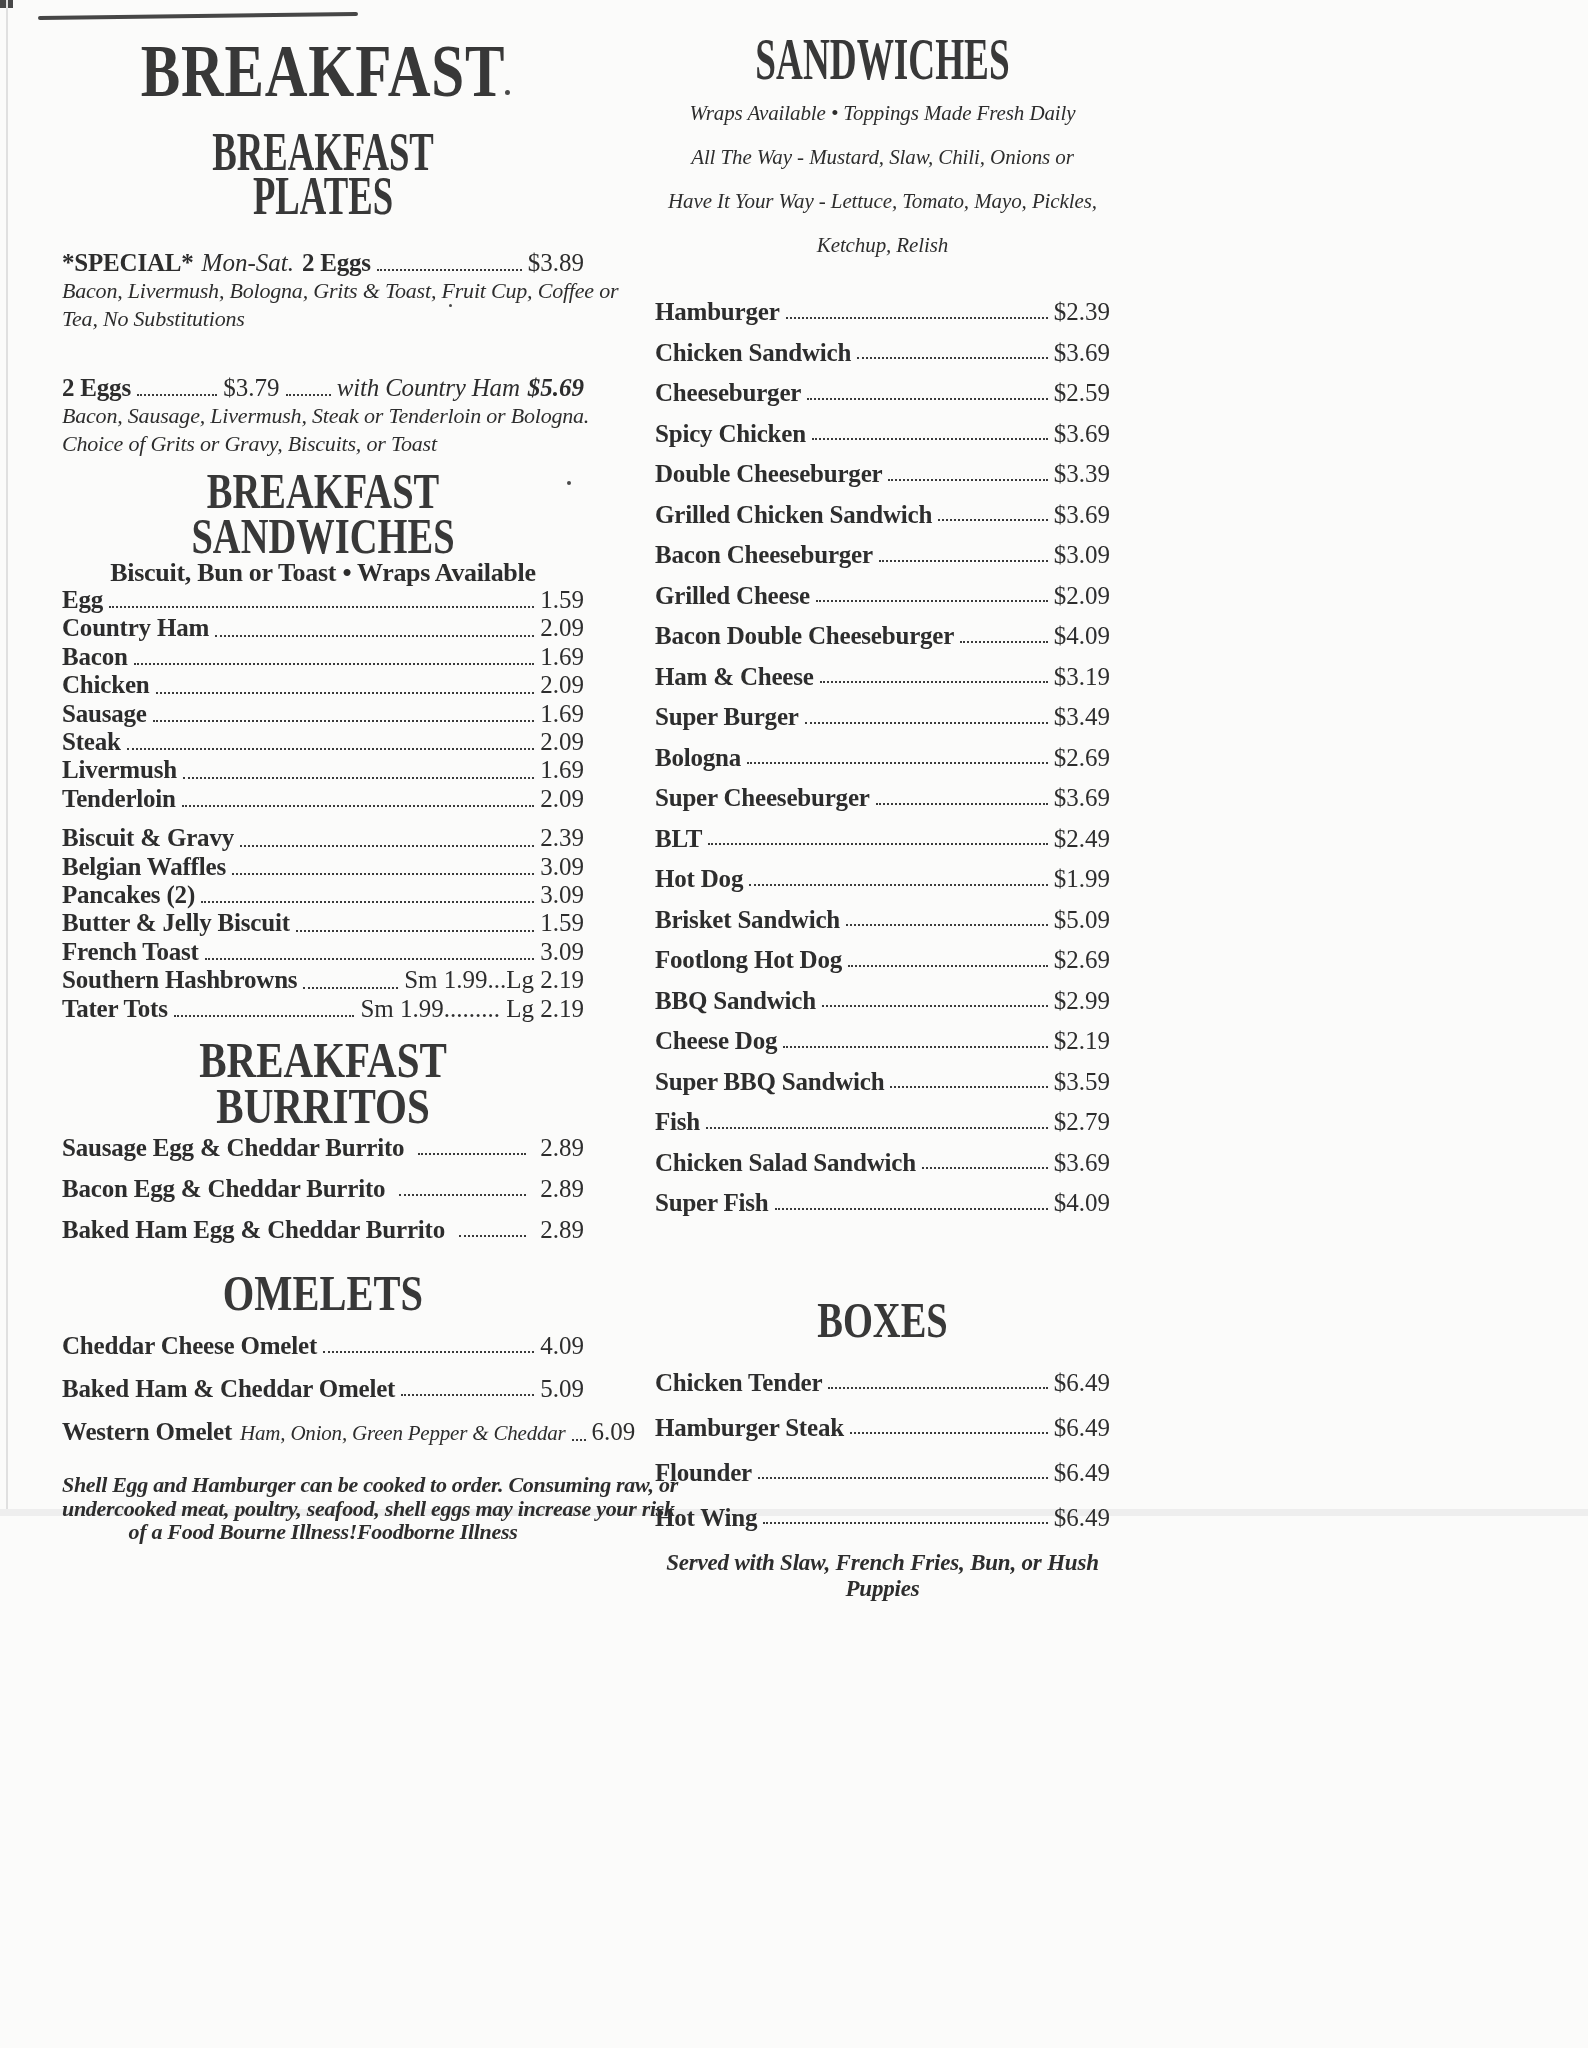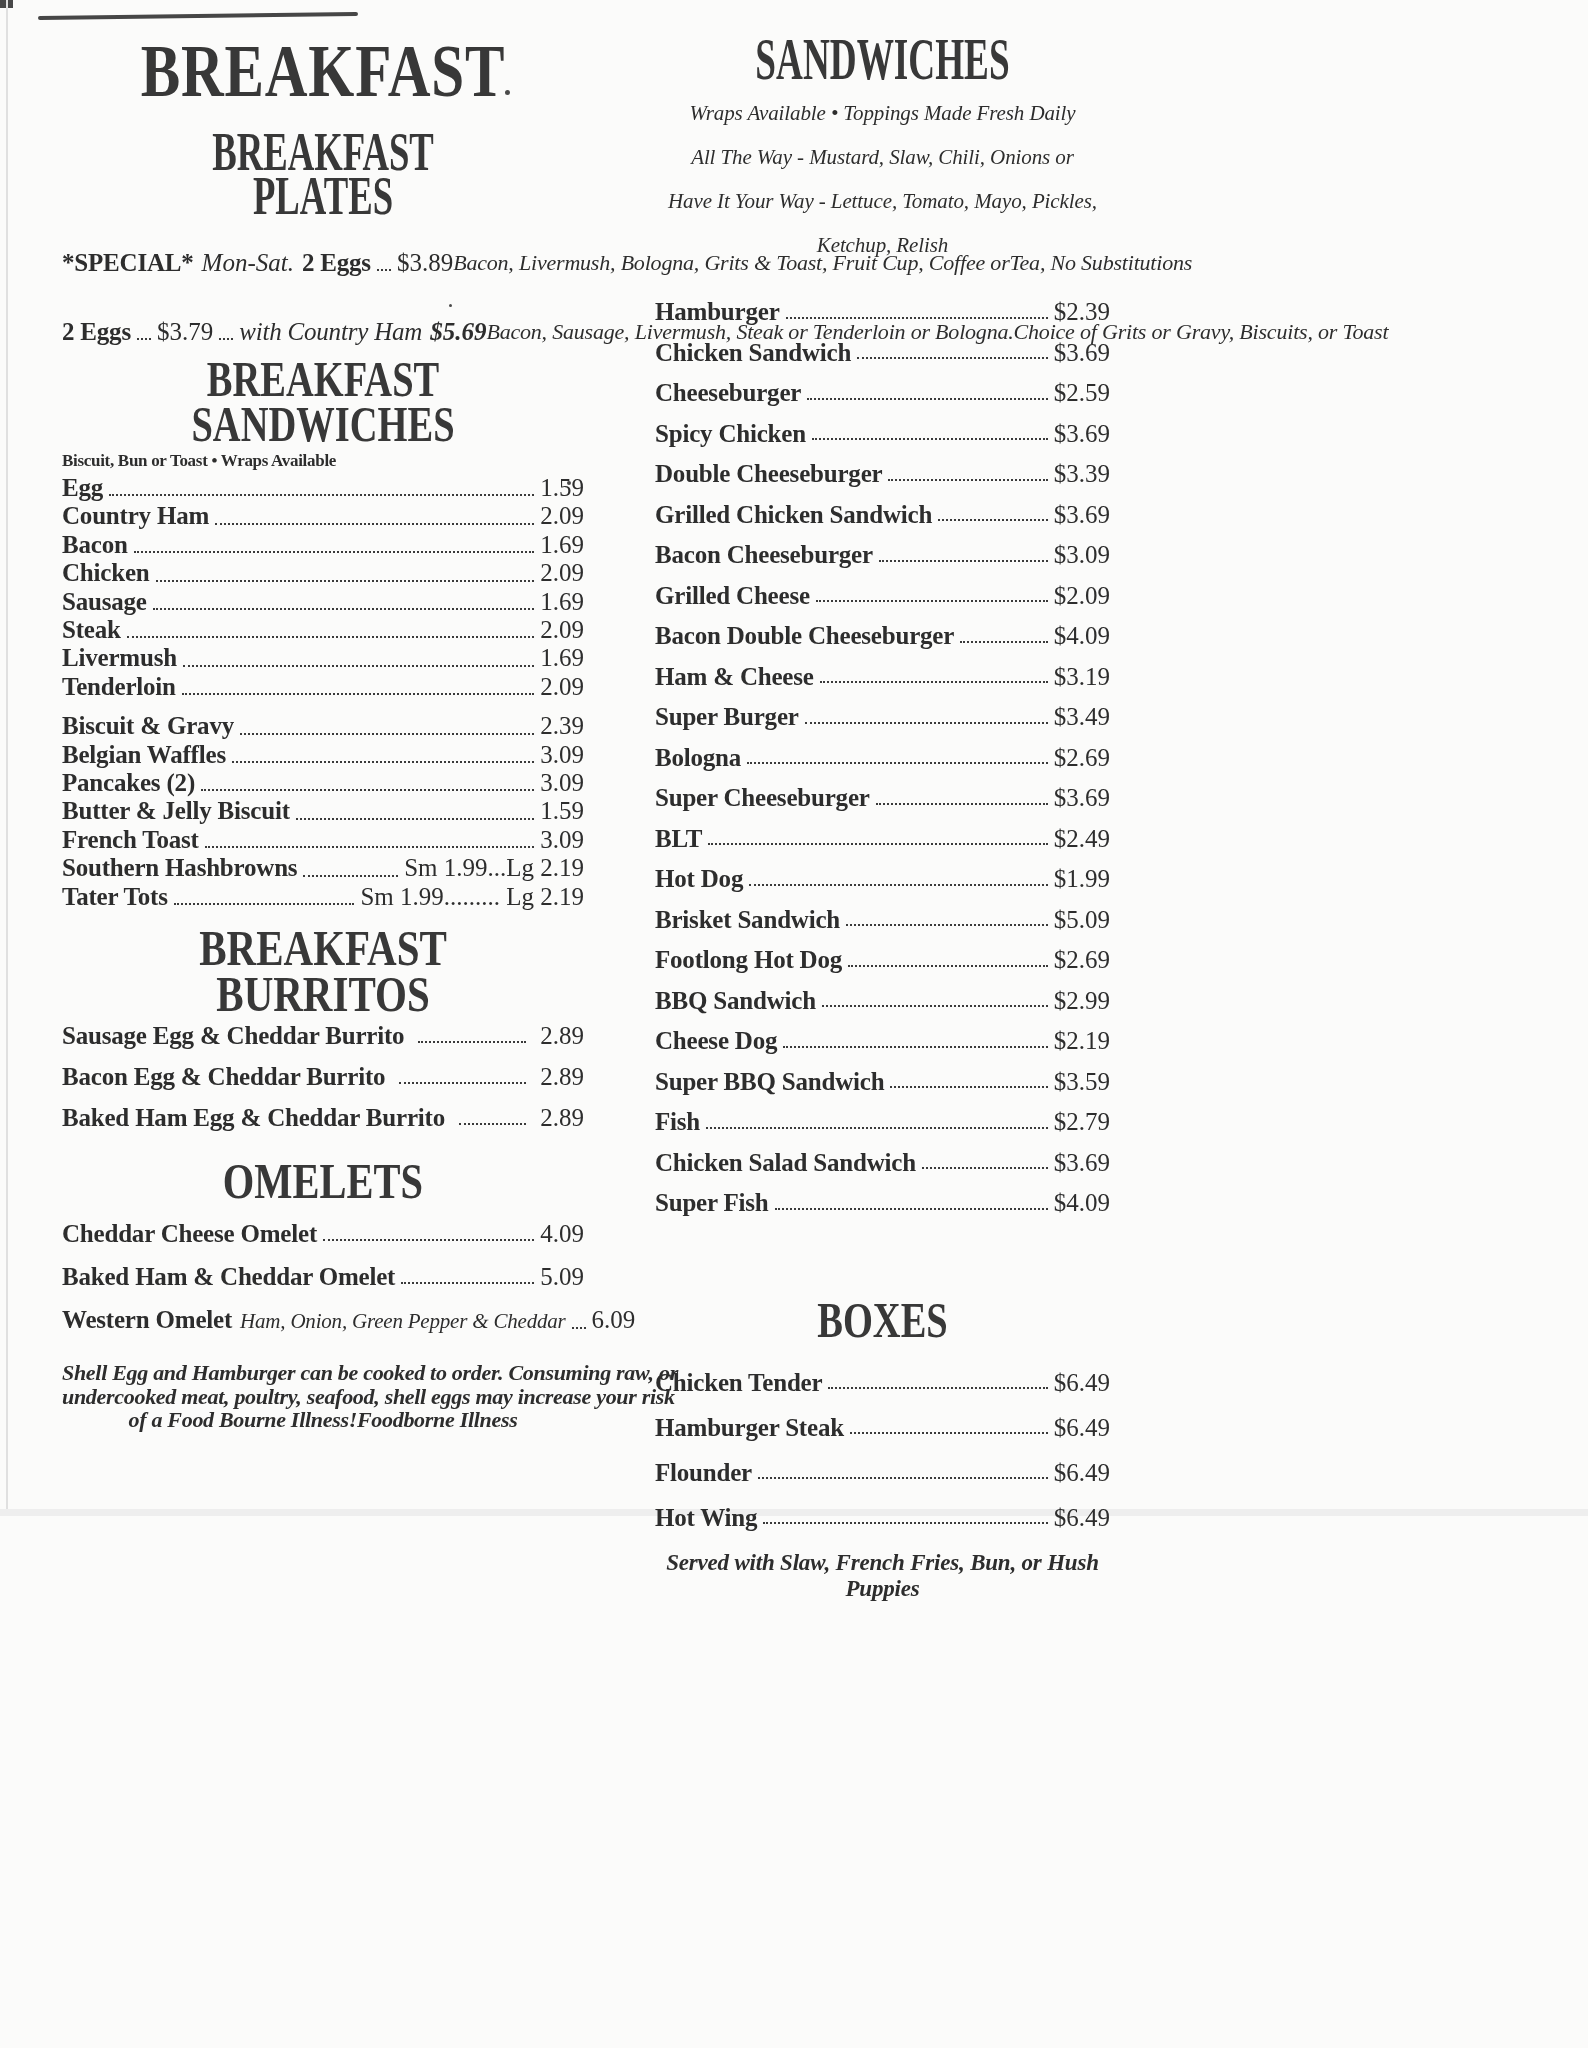--- a/index.html
+++ b/index.html
@@ -46,30 +46,30 @@
   
   .list{display:flex;flex-direction:column;}
   .list-bsand .mrow{font-size:25px;line-height:28.4px;}
   .list-burritos{margin-top:5px;}
   .list-burritos .mrow{font-size:25px;line-height:27px;margin-bottom:14px;gap:8px;}
   .list-omelets{margin-top:15px;}
   .list-omelets .mrow{font-size:25px;line-height:27px;margin-bottom:16px;}
   .list1{margin-bottom:0;}
   .list2{margin-top:11px;}
 
-  .special-block{display:flex;flex-direction:row;}
+  .special-block{display:flex;flex-direction:column;}
   .sp-block1{margin-bottom:41px;}
   .sp-block2{margin-bottom:0;}
   .sp-row{font-size:25px;line-height:28px;}
   .qual{font-style:italic;font-weight:normal;margin:0 8px;}
   .addon{font-style:italic;font-weight:normal;letter-spacing:-0.2px;}
   .addon-price{font-style:italic;font-weight:bold;margin-left:8px;}
   .idesc{font-style:italic;font-size:22px;line-height:28px;white-space:nowrap;letter-spacing:-0.2px;color:#2d2d2d;}
 
-  .subtitle{font-weight:bold;font-size:17px;line-height:27px;text-align:left;letter-spacing:-0.3px;}
+  .subtitle{font-weight:bold;font-size:26px;line-height:27px;text-align:center;letter-spacing:-0.3px;}
   .note{font-weight:bold;font-style:italic;font-size:22px;line-height:26px;text-align:center;margin-top:8px;letter-spacing:-0.2px;}
   .disclaimer{margin-top:10px;text-align:center;font-weight:bold;font-style:italic;font-size:22px;line-height:23.5px;letter-spacing:-0.3px;}
   .disclaimer div{white-space:nowrap;}
 
   
   .rsubs{margin-top:18px;display:flex;flex-direction:column;}
   .rsub{font-style:italic;font-size:21px;line-height:22px;margin-bottom:22px;text-align:center;white-space:nowrap;letter-spacing:-0.1px;}
   .list-rsand{margin-top:22px;}
   .list-rsand .mrow{font-size:25px;line-height:24.5px;margin-bottom:16px;}
   .list-boxes{margin-top:28px;}

